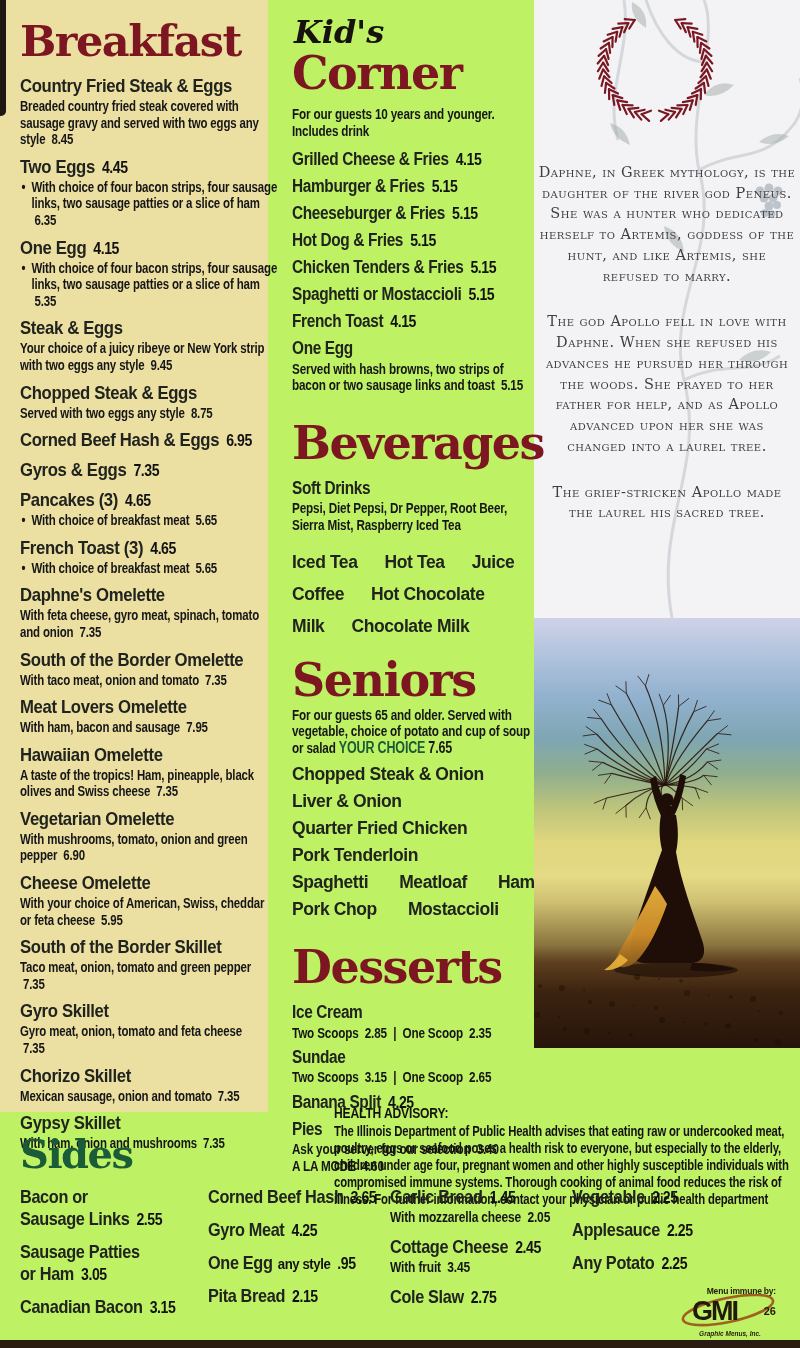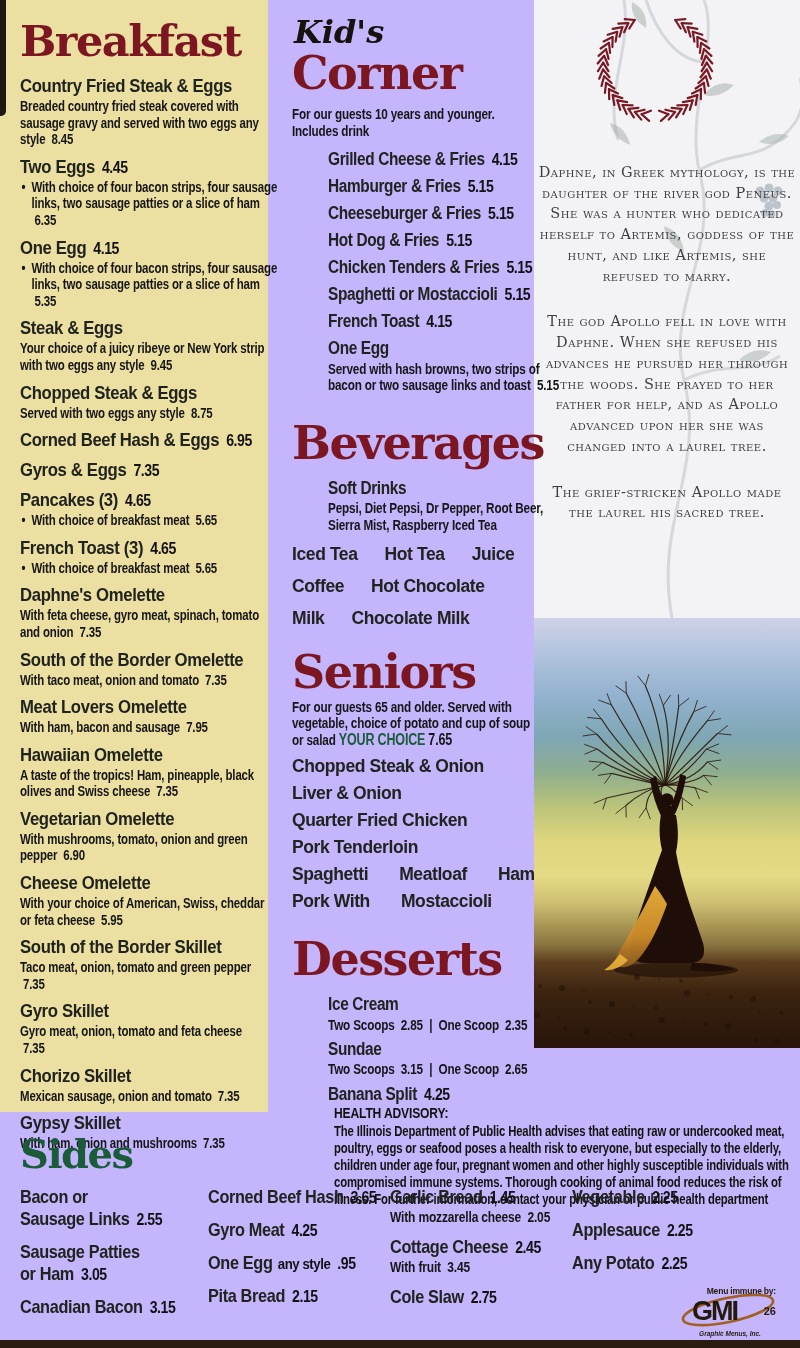--- a/index.html
+++ b/index.html
@@ -1,16 +1,16 @@
 <!DOCTYPE html>
 <html><head>
 <meta charset="utf-8">
 <style>
   html,body{margin:0;padding:0;background:#777;}
-  .page{position:relative;width:800px;height:1348px;margin:0 auto;background:#c4b5fd;
+  .page{position:relative;width:800px;height:1348px;margin:0 auto;background:#bef264;
         font-family:"Liberation Sans",sans-serif;overflow:hidden;}
   .bg-yellow{position:absolute;left:0;top:0;width:268px;height:1112px;background:#ecdfa2;}
   .bg-panel{position:absolute;left:534px;top:0;width:266px;height:618px;background:#f3f3f5;}
   .left-sliver{position:absolute;left:0;top:0;width:6px;height:116px;background:#1f1812;border-bottom-right-radius:5px;}
   .bottom-strip{position:absolute;left:0;top:1340px;width:800px;height:8px;background:#2a1c10;}
 
   
   .big-title{font-family:"DejaVu Serif",serif;font-weight:bold;color:#7c1722;
              font-size:41px;line-height:1.0;letter-spacing:-1.5px;margin:0;}
   .green{color:#1a5c38;}
@@ -28,21 +28,21 @@
   .bullet::before{content:"\2022";position:absolute;left:2px;}
   .menu-item{margin-bottom:8px;}
 
   
   .left-col{position:absolute;left:20px;top:20px;width:246px;}
   .left-col .big-title{font-size:43px;margin-bottom:12px;}
   .mid-col{position:absolute;left:292px;top:16px;width:242px;}
   .mid-col .big-title{font-size:46px;}
   .mid-col .item-name{font-size:17.5px;}
   .mid-col .item-head{width:276px;line-height:20.5px;}
-  .mid-col .menu-item{margin-bottom:5.5px;margin-left:36px;}
+  .mid-col .menu-item{margin-bottom:5.5px;}
   .mid-col .cond{width:310px;transform:scaleX(0.781);}
   #kids-intro{margin:10px 0 10px;}
   #bev-title{margin:26px 0 12px;}
   #sen-title{margin:20px 0 4px;}
   #des-title{margin:24px 0 12px;}
   .bev-row{display:flex;gap:27px;margin-bottom:11px;}
   .sen-row{display:flex;gap:31px;margin-bottom:6px;}
   .sen-item{margin-bottom:6px;}
   #sen-intro{margin-bottom:8px;}
   .des-item{margin-bottom:13px;}
@@ -317,21 +317,21 @@
           </div>
         </div>
     </div>
 
     <div>
       <h2 id="bev-title" class="big-title">Beverages</h2>
       <div class="menu-item">
         <div class="item-head"><span class="item-name">Soft Drinks</span></div>
         <div class="cond">Pepsi, Diet Pepsi, Dr Pepper, Root Beer, Sierra Mist, Raspberry Iced Tea</div>
       </div>
-      <div id="bev-rows" style="margin-top:10px">
+      <div id="bev-rows" style="margin-top:18px">
           <div class="bev-row">
             <span class="item-name">Iced Tea</span>
             <span class="item-name">Hot Tea</span>
             <span class="item-name">Juice</span>
           </div>
           <div class="bev-row">
             <span class="item-name">Coffee</span>
             <span class="item-name">Hot Chocolate</span>
           </div>
           <div class="bev-row">
@@ -352,39 +352,44 @@
           <div class="sen-item"><span class="item-name">Chopped Steak &amp; Onion</span></div>
           <div class="sen-item"><span class="item-name">Liver &amp; Onion</span></div>
           <div class="sen-item"><span class="item-name">Quarter Fried Chicken</span></div>
           <div class="sen-item"><span class="item-name">Pork Tenderloin</span></div>
           <div class="sen-row">
             <span class="item-name">Spaghetti</span>
             <span class="item-name">Meatloaf</span>
             <span class="item-name">Ham</span>
           </div>
           <div class="sen-row">
-            <span class="item-name">Pork With</span>
+            <span class="item-name">Pork Chop</span>
             <span class="item-name">Mostaccioli</span>
           </div>
         </div>
     </div>
 
     <div>
       <h2 id="des-title" class="big-title">Desserts</h2>
       <div id="des-items">
           <div class="menu-item des-item">
             <div class="item-head"><span class="item-name">Ice Cream</span></div>
             <div class="cond">Two Scoops &nbsp;2.85 &nbsp;| &nbsp;One Scoop &nbsp;2.35</div>
           </div>
           <div class="menu-item des-item">
             <div class="item-head"><span class="item-name">Sundae</span></div>
             <div class="cond">Two Scoops &nbsp;3.15 &nbsp;| &nbsp;One Scoop &nbsp;2.65</div>
           </div>
           <div class="menu-item des-item">
             <div class="item-head"><span class="item-name">Banana Split</span><span class="price">4.25</span></div>
+          </div>
+          <div class="menu-item des-item">
+            <div class="item-head"><span class="item-name">Pies</span></div>
+            <div class="cond">Ask your server for our selection &nbsp;3.40</div>
+            <div class="cond">A LA MODE &nbsp;4.60</div>
           </div>
         </div>
     </div>
   </div>
 
   <div class="myth">
     <p>Daphne, in Greek mythology, is the daughter of the river god Peneus. She was a hunter who dedicated herself to Artemis, goddess of the hunt, and like Artemis, she refused to marry.</p>
     <p>The god Apollo fell in love with Daphne. When she refused his advances he pursued her through the woods. She prayed to her father for help, and as Apollo advanced upon her she was changed into a laurel tree.</p>
     <p>The grief-stricken Apollo made the laurel his sacred tree.</p>
   </div>

